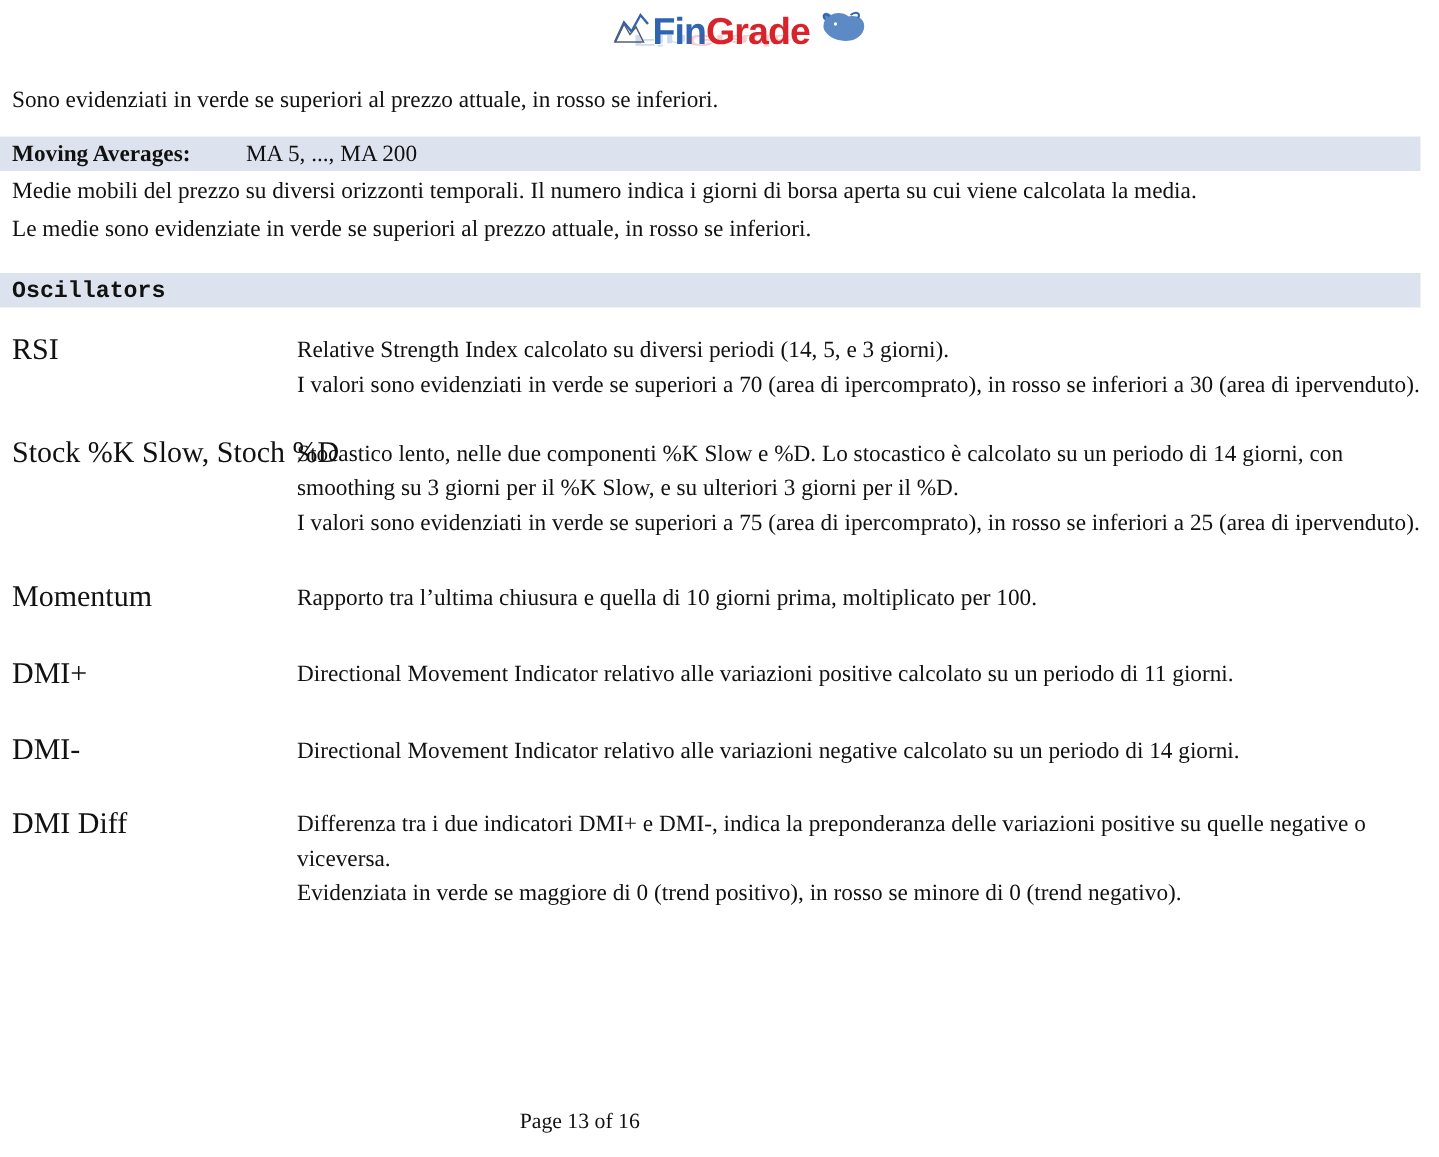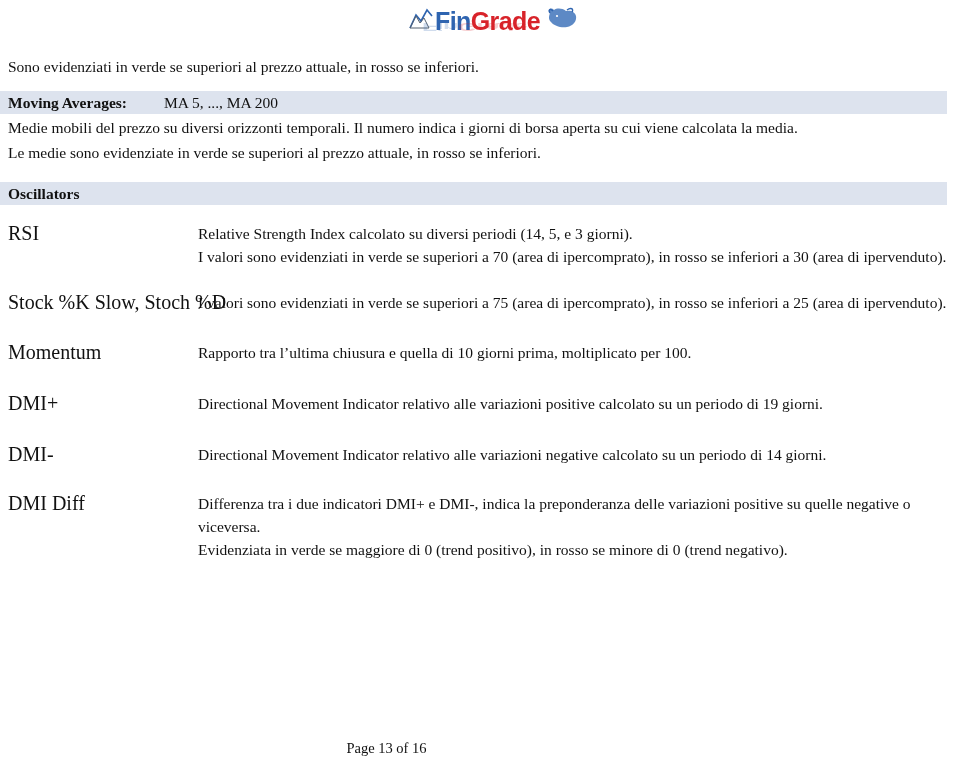--- a/index.html
+++ b/index.html
@@ -82,21 +82,21 @@
     background: #dde3ee;
     width: 947px;
     margin-left: -8px;
     padding-left: 8px;
     box-sizing: border-box;
     height: 23px;
     display: flex;
     align-items: center;
     margin-top: 11px;
   }
-  .band.compact { margin-top: 18px; }
+  .band.compact { margin-top: 18px; font-family: Liberation Mono, monospace; }
   .band-label {
     font-size: 15.5px;
     font-weight: bold;
     white-space: nowrap;
   }
   .band-value {
     font-size: 15.5px;
     margin-left: 37px;
     white-space: nowrap;
     font-weight: normal;
@@ -184,36 +184,37 @@
     <div class="row-term">RSI</div>
     <div class="row-desc">
       <p>Relative Strength Index calcolato su diversi periodi (14, 5, e 3 giorni).</p>
       <p>I valori sono evidenziati in verde se superiori a 70 (area di ipercomprato), in rosso se inferiori a 30 (area di ipervenduto).</p>
     </div>
   </div>
 
   <div class="row" style="margin-top:23px;">
     <div class="row-term">Stock %K Slow, Stoch %D</div>
     <div class="row-desc">
+      <p>Stocastico lento, nelle due componenti %K Slow e %D. Lo stocastico è calcolato su un periodo di 14 giorni, con smoothing su 3 giorni per il %K Slow, e su ulteriori 3 giorni per il %D.</p>
       <p>I valori sono evidenziati in verde se superiori a 75 (area di ipercomprato), in rosso se inferiori a 25 (area di ipervenduto).</p>
     </div>
   </div>
 
   <div class="row" style="margin-top:27px;align-items:flex-end;">
     <div class="row-term">Momentum</div>
     <div class="row-desc">
       <p>Rapporto tra l’ultima chiusura e quella di 10 giorni prima, moltiplicato per 100.</p>
     </div>
   </div>
 
 
   <div class="row" style="margin-top:28px;">
     <div class="row-term">DMI+</div>
     <div class="row-desc">
-      <p>Directional Movement Indicator relativo alle variazioni positive calcolato su un periodo di 19 giorni.</p>
+      <p>Directional Movement Indicator relativo alle variazioni positive calcolato su un periodo di 11 giorni.</p>
     </div>
   </div>
 
   <div class="row" style="margin-top:28px;">
     <div class="row-term">DMI-</div>
     <div class="row-desc">
       <p>Directional Movement Indicator relativo alle variazioni negative calcolato su un periodo di 14 giorni.</p>
     </div>
   </div>
 

